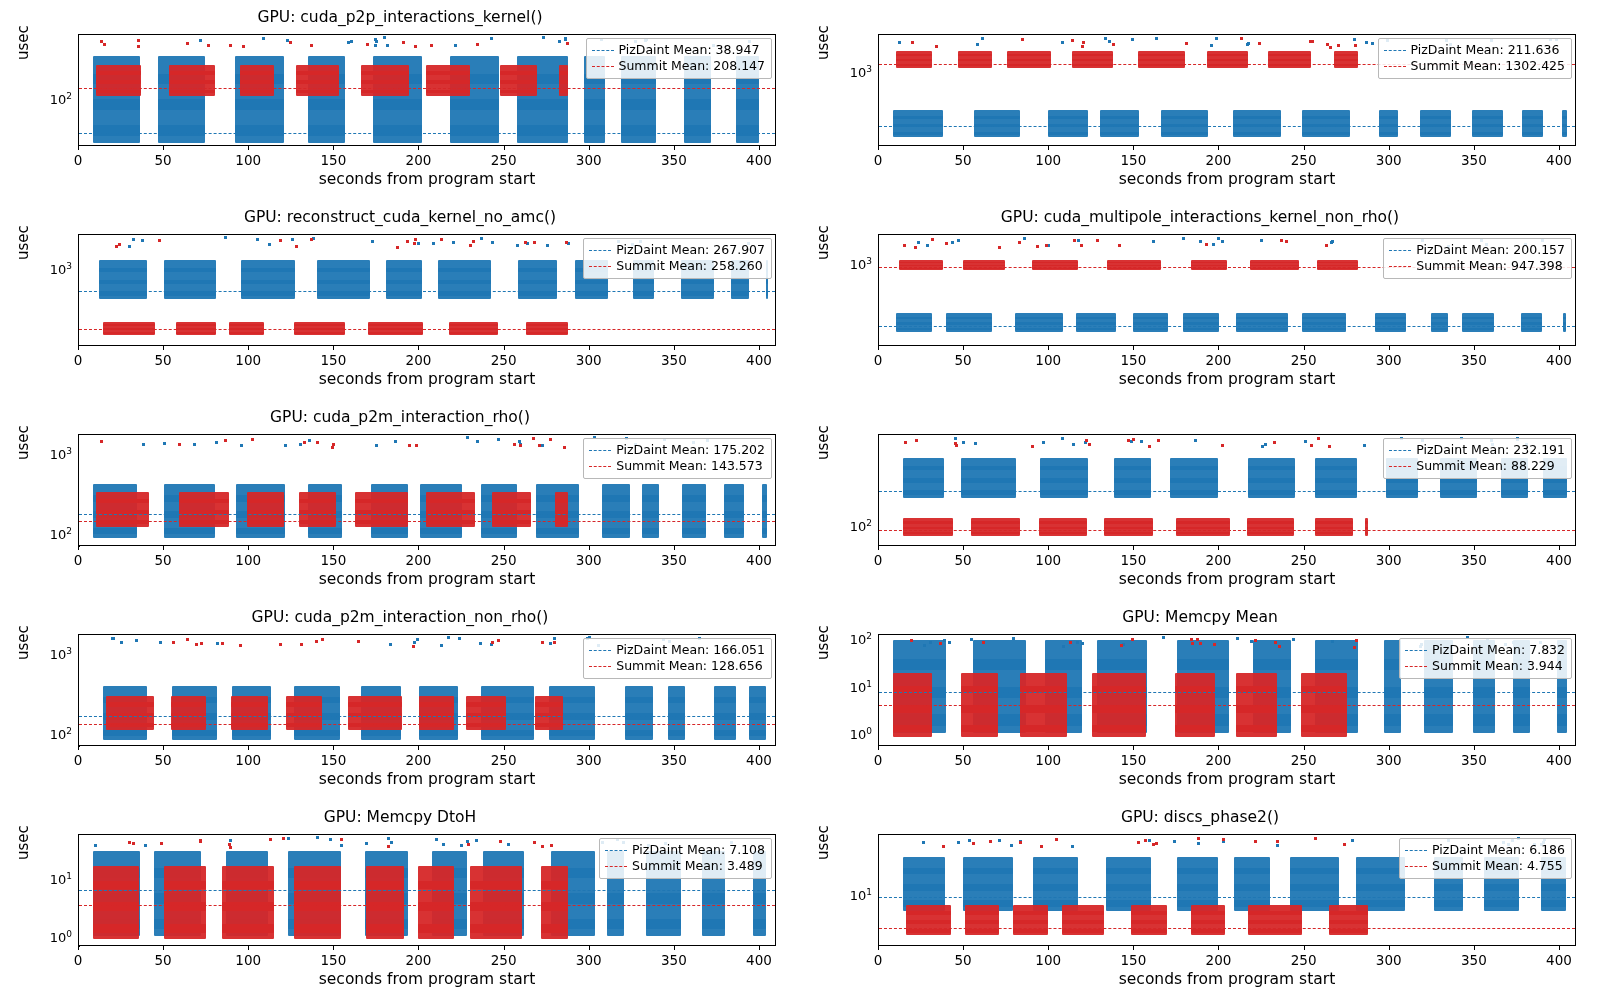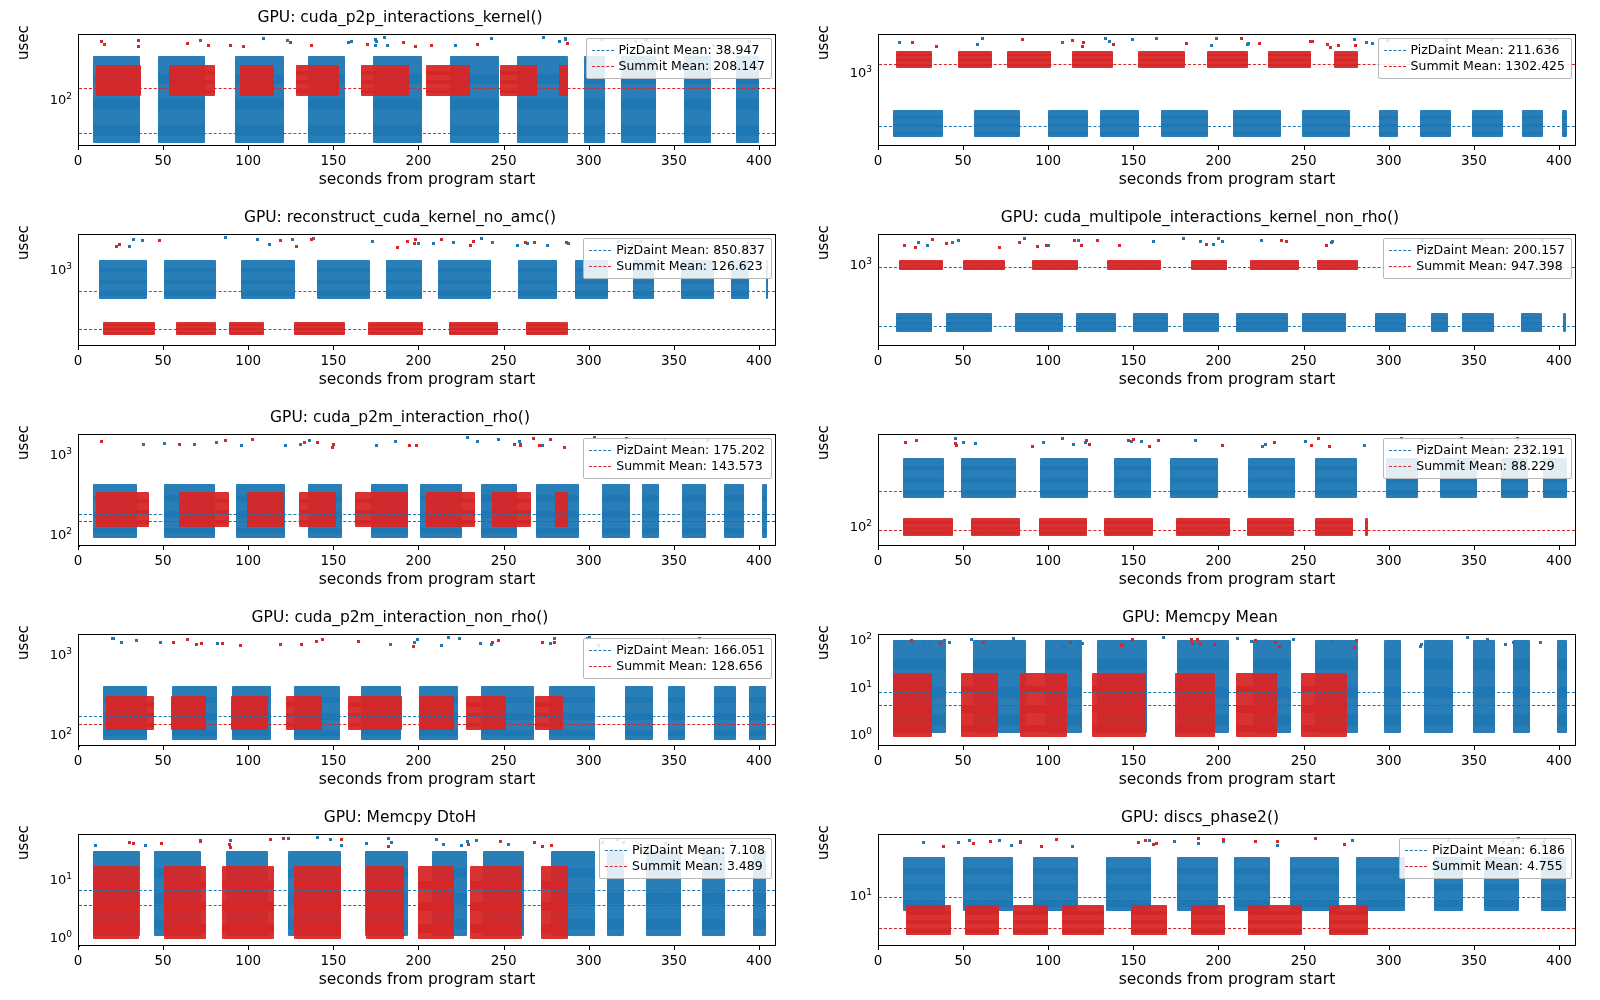--- a/index.html
+++ b/index.html
@@ -547,25 +547,25 @@
           <div class="spark red" style="left: 28.805%; top: 3.76345%;"></div>
           <div class="spark red" style="left: 51.8508%; top: 2.45729%;"></div>
           <div class="spark red" style="left: 5.14263%; top: 8.74781%;"></div>
           <div class="spark red" style="left: 31.0668%; top: 8.89138%;"></div>
           <div class="spark red" style="left: 46.9645%; top: 4.10486%;"></div>
           <div class="meanline mean-blue" style="top: 50.8248%;"></div>
           <div class="meanline mean-red" style="top: 85.7062%;"></div>
           <div class="legend">
             <div class="legrow">
               <span class="legline ll-blue"></span>
-              <span>PizDaint Mean: 850.837</span>
+              <span>PizDaint Mean: 267.907</span>
             </div>
             <div class="legrow">
               <span class="legline ll-red"></span>
-              <span>Summit Mean: 126.623</span>
+              <span>Summit Mean: 258.260</span>
             </div>
           </div>
         </div>
       </div>
     </div>
     <div class="cell">
       <div class="title">GPU: cuda_multipole_interactions_kernel_non_rho()</div>
       <div class="ylabel">usec</div>
       <div class="xlabel">seconds from program start</div>
       <div class="panel">
@@ -1404,20 +1404,30 @@
           <div class="spark red" style="left: 46.0378%; top: 6.65869%;"></div>
           <div class="spark red" style="left: 27.3119%; top: 5.6809%;"></div>
           <div class="spark red" style="left: 36.2465%; top: 2.88867%;"></div>
           <div class="spark red" style="left: 4.41567%; top: 3.67739%;"></div>
           <div class="spark red" style="left: 68.3926%; top: 3.52719%;"></div>
           <div class="spark red" style="left: 44.8293%; top: 6.19438%;"></div>
           <div class="spark red" style="left: 47.9635%; top: 6.95926%;"></div>
           <div class="spark red" style="left: 34.663%; top: 7.79482%;"></div>
           <div class="meanline mean-blue" style="top: 51.4021%;"></div>
           <div class="meanline mean-red" style="top: 63.9543%;"></div>
+          <div class="legend">
+            <div class="legrow">
+              <span class="legline ll-blue"></span>
+              <span>PizDaint Mean: 7.832</span>
+            </div>
+            <div class="legrow">
+              <span class="legline ll-red"></span>
+              <span>Summit Mean: 3.944</span>
+            </div>
+          </div>
         </div>
       </div>
     </div>
     <div class="cell">
       <div class="title">GPU: Memcpy DtoH</div>
       <div class="ylabel">usec</div>
       <div class="xlabel">seconds from program start</div>
       <div class="panel">
         <div class="xtick" style="left: 0%;"></div>
         <div class="xticklab" style="left: 0%;">0</div>

